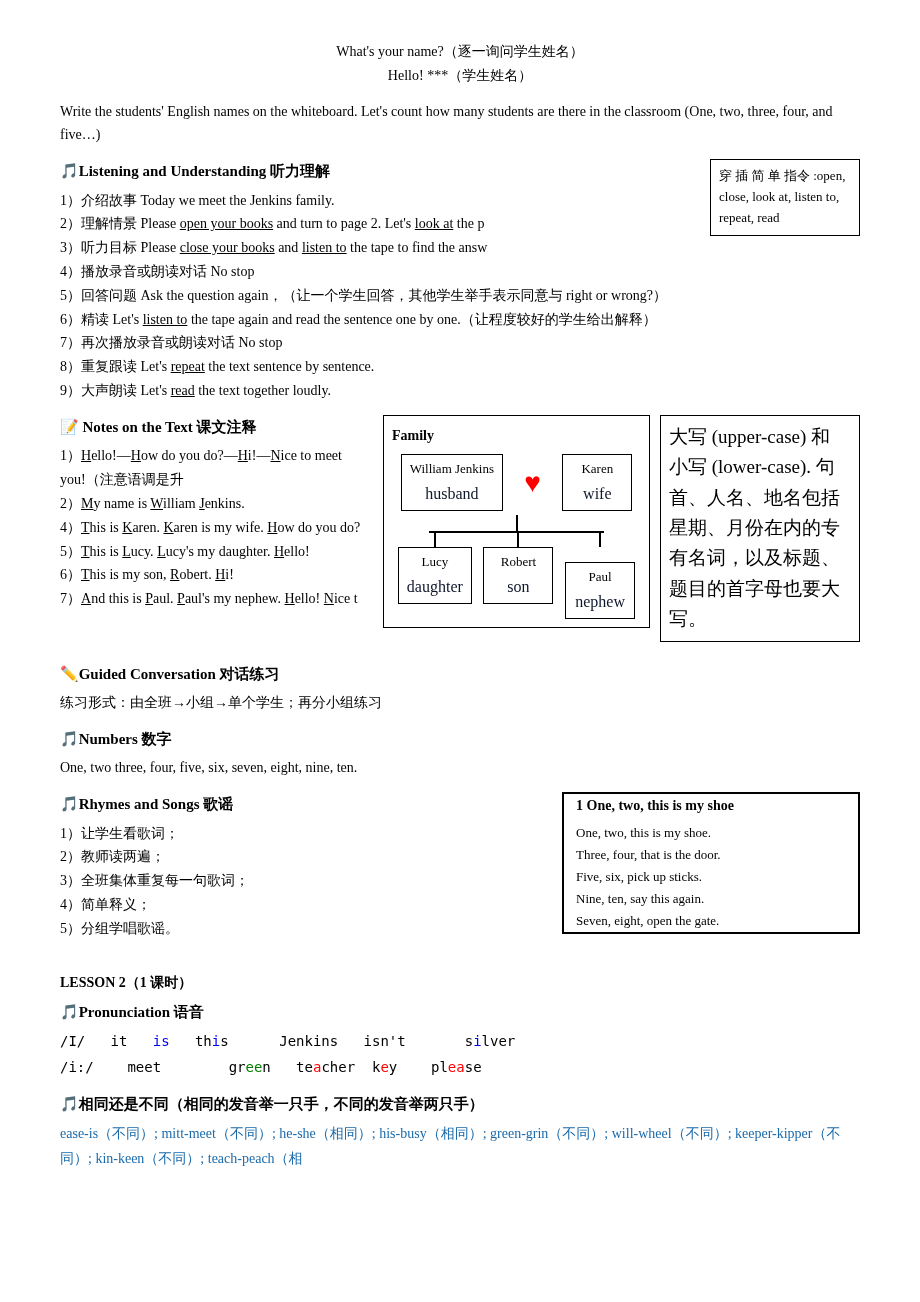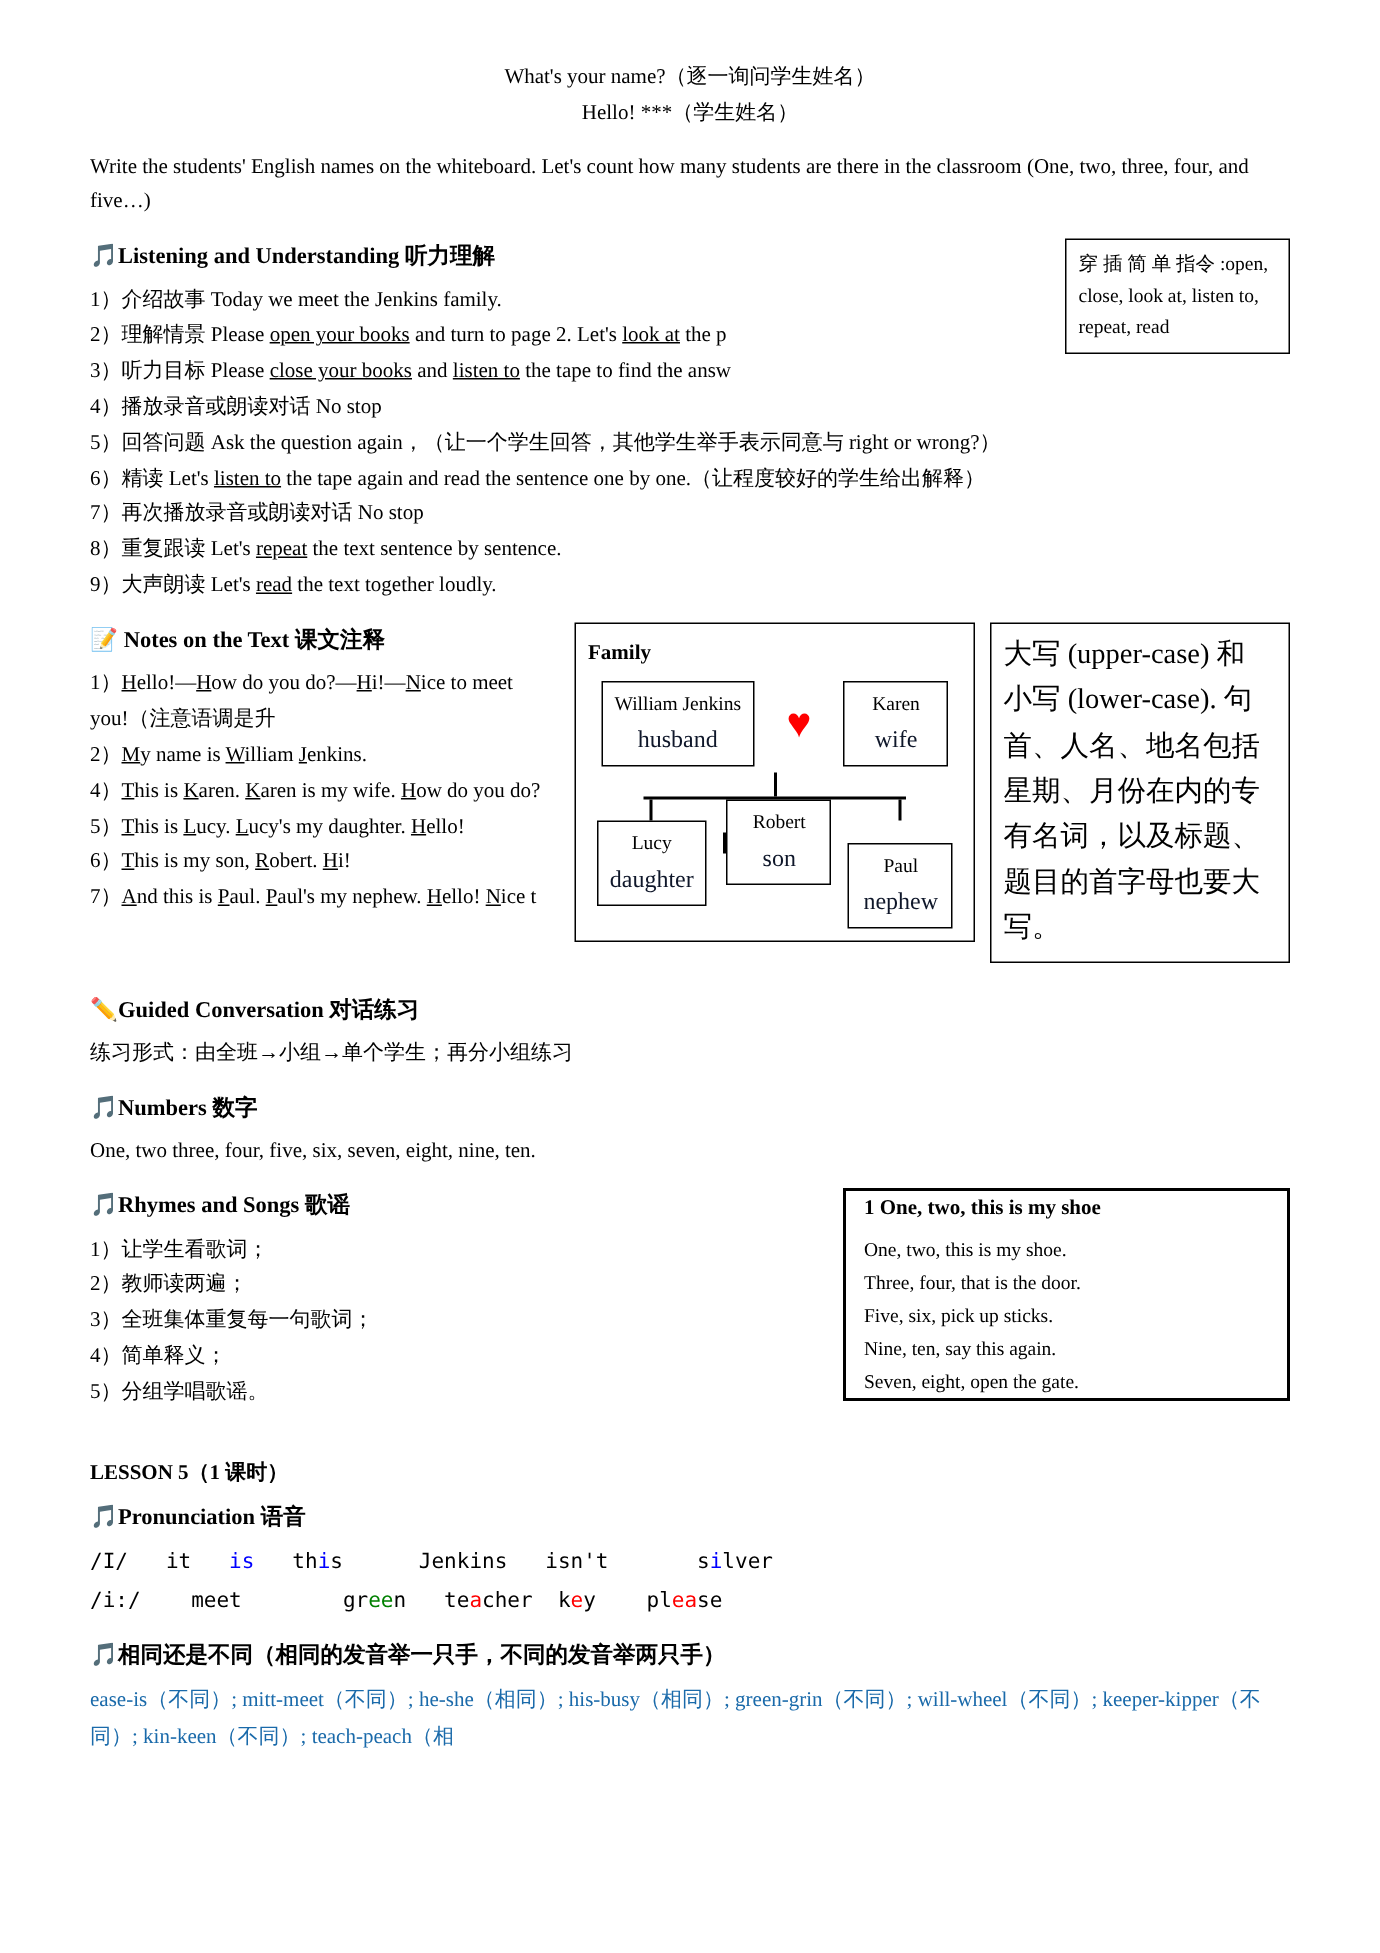--- a/index.html
+++ b/index.html
@@ -163,21 +163,21 @@
     <div style="width:70%; height:2px; background:#000; margin:0 auto 0 auto;"></div>
 
     <div style="display:flex; justify-content:space-around; align-items:flex-start; margin-top:0;">
       <div style="display:flex; flex-direction:column; align-items:center;">
         <div style="width:2px; height:14px; background:#000;"></div>
         <div class="family-person">
           <div>Lucy</div>
           <div class="green family-role">daughter</div>
         </div>
       </div>
-      <div style="display:flex; flex-direction:row; align-items:center;border-radius:20px;">
+      <div style="display:flex; flex-direction:column; align-items:center;border-radius:20px;">
         <div style="width:2px; height:14px; background:#000;"></div>
         <div class="family-person">
           <div>Robert</div>
           <div class="green family-role">son</div>
         </div>
       </div>
       <div style="display:flex; flex-direction:column; align-items:center;gap:15px;">
         <div style="width:2px; height:14px; background:#000;"></div>
         <div class="family-person">
           <div>Paul</div>
@@ -220,21 +220,21 @@
   <div class="section-title">🎵Rhymes and Songs 歌谣</div>
   <div>1）让学生看歌词；</div>
   <div>2）教师读两遍；</div>
   <div>3）全班集体重复每一句歌词；</div>
   <div>4）简单释义；</div>
   <div>5）分组学唱歌谣。</div>
 </div>
 
 <div class="lesson2 section">
   <div style="margin-bottom:6px;">
-    <strong>LESSON 5（1 课时）</strong>
+    <strong>LESSON 2（1 课时）</strong>
   </div>
   <div class="section-title">🎵Pronunciation 语音</div>
 
   <div class="pronunciation-row">
     <span>/I/&nbsp;</span>
     <span>&nbsp;it&nbsp;</span>
     <span class="blue">&nbsp;is&nbsp;</span>
     <span>&nbsp;th</span><span class="blue">i</span><span>s&nbsp;</span>
     <span>&nbsp;&nbsp;&nbsp;&nbsp;Jenkins&nbsp;</span>
     <span>&nbsp;isn't&nbsp;</span>

